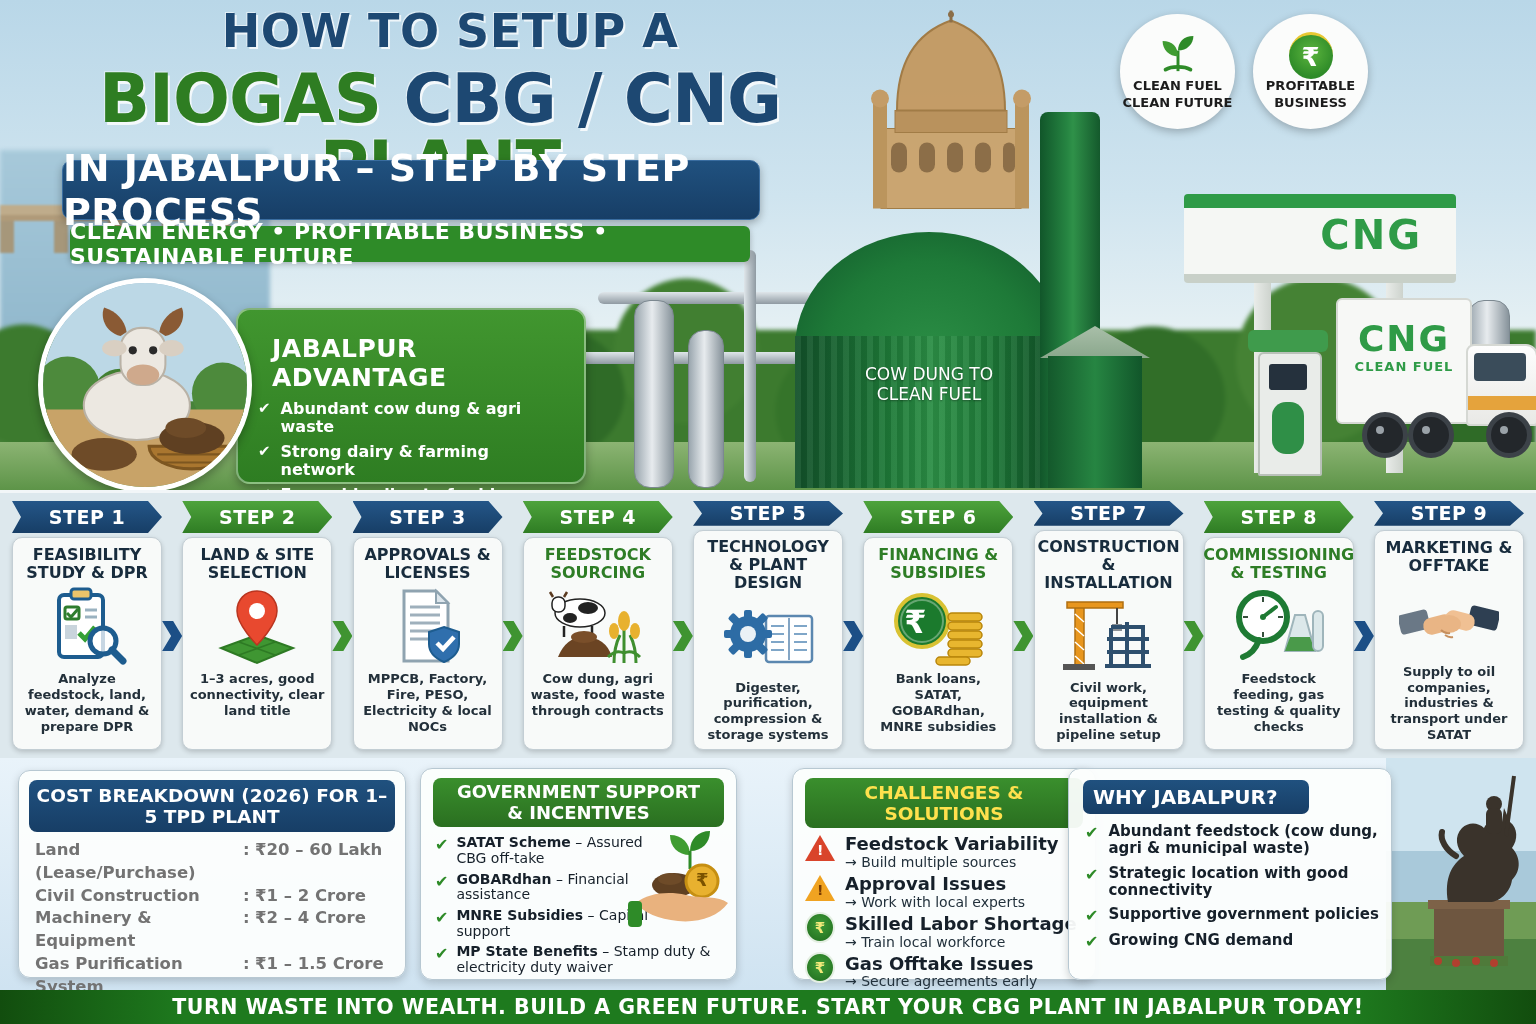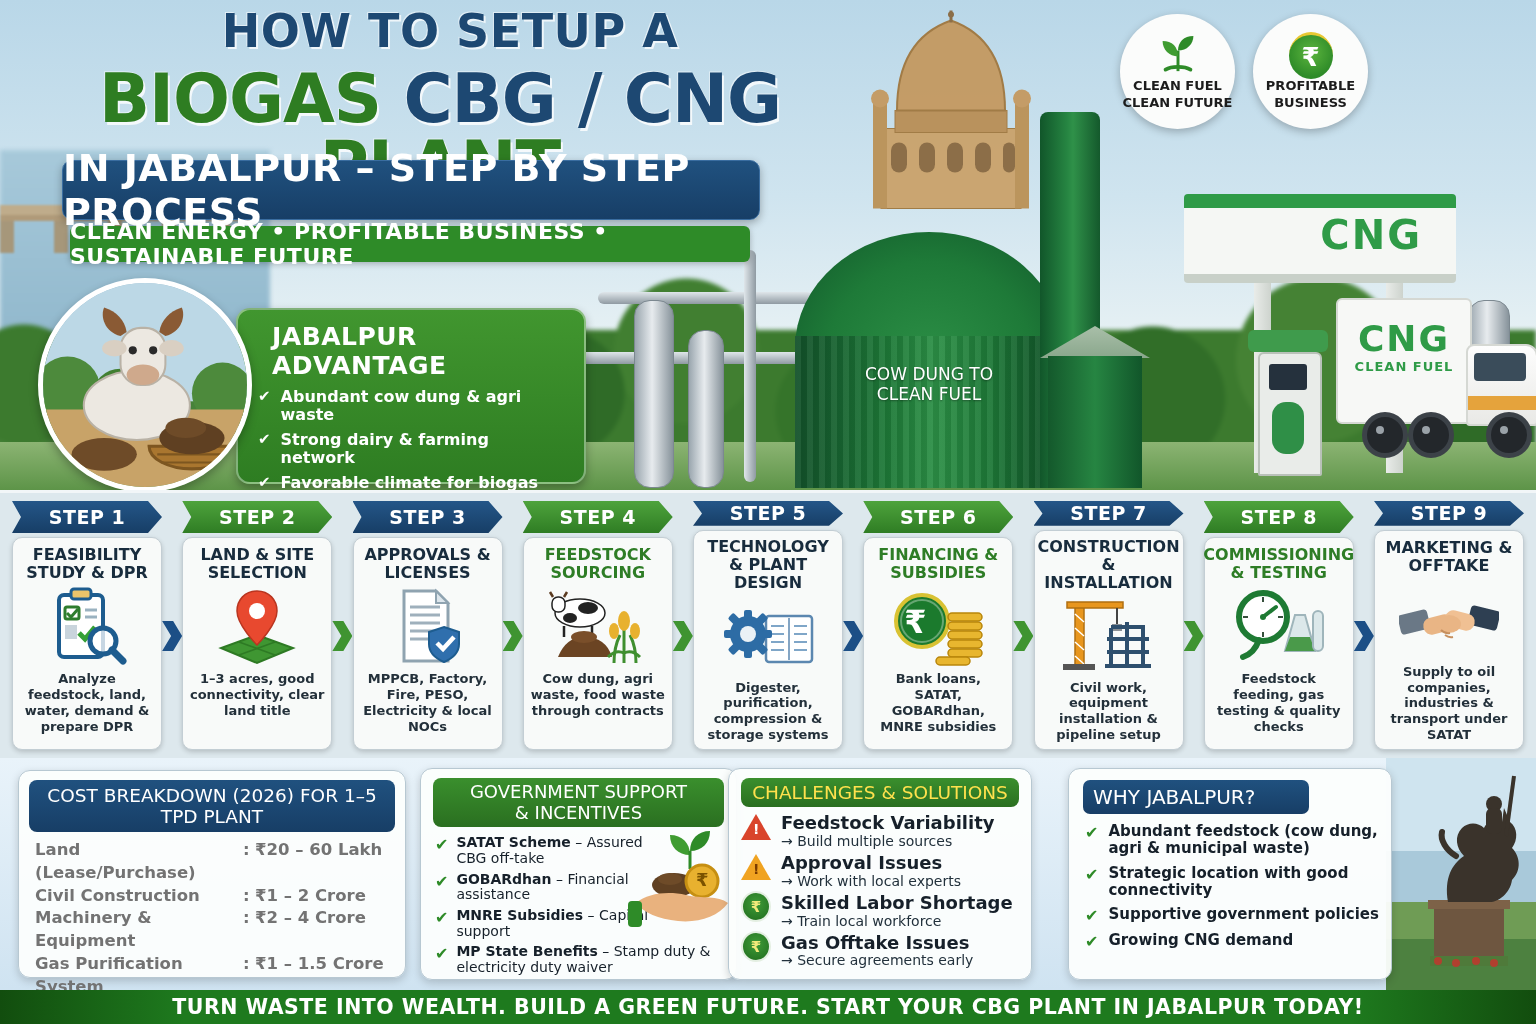--- a/index.html
+++ b/index.html
@@ -103,21 +103,21 @@
   .tagline-pill{position:absolute;left:70px;top:226px;width:680px;height:36px;z-index:7;
     background:#2e8b28;border-radius:6px;display:flex;align-items:center;justify-content:center;
     color:#fff;font-size:22px;font-weight:bold;letter-spacing:.5px;box-shadow:0 2px 6px rgba(0,0,0,.25);}
 
   
   .cow-circle{position:absolute;left:38px;top:278px;width:204px;height:204px;border-radius:50%;
     border:5px solid #fff;overflow:hidden;z-index:8;box-shadow:0 4px 10px rgba(0,0,0,.3);}
   .advantage{position:absolute;left:236px;top:308px;width:350px;height:176px;z-index:7;
     background:linear-gradient(180deg,#41962f,#2e7d22);border-radius:14px;border:2px solid #ffffff66;
     padding:12px 16px 10px 20px;box-sizing:border-box;box-shadow:0 4px 10px rgba(0,0,0,.3);}
-  .advantage h2{margin:0 0 8px 14px;font-size:25px;color:#fff;letter-spacing:.5px;}
+  .advantage h2{margin:12px 0 8px 14px;font-size:25px;color:#fff;letter-spacing:.5px;}
   .adv-item{display:flex;gap:10px;color:#fff;font-size:16px;font-weight:bold;margin-bottom:6px;line-height:1.15;}
   .adv-item .chk{color:#fff;font-size:15px;}
 
   
   .steps{position:absolute;left:0;top:490px;width:1536px;height:268px;background:var(--steps-bg,#dde8ed);
     border-top:3px solid #f2f6f8;box-sizing:border-box;padding:8px 12px;display:flex;justify-content:space-between;}
   .step{width:150px;display:flex;flex-direction:column;}
   .step-banner{height:32px;display:flex;align-items:center;justify-content:center;color:#fff;
     font-size:19px;font-weight:bold;letter-spacing:.5px;
     clip-path:polygon(0 0,calc(100% - 14px) 0,100% 50%,calc(100% - 14px) 100%,0 100%,9px 50%);}
@@ -133,41 +133,41 @@
   .arrow{width:20px;height:30px;margin-top:120px;
     clip-path:polygon(0 0,55% 0,100% 50%,55% 100%,0 100%,45% 50%);}
   .a-blue{background:#1c4f86;} .a-green{background:#3f9431;}
   .rupee-overlay{position:absolute;color:#fff;font-weight:bold;}
 
   
   .bottom{position:absolute;left:0;top:758px;width:1536px;height:232px;
     background:linear-gradient(180deg,#e9f3fa,#cfe3f1);}
   .panel{position:absolute;background:rgba(252,254,253,.95);border:1px solid #b7c8d2;border-radius:12px;
     box-shadow:0 3px 8px rgba(0,0,0,.18);box-sizing:border-box;}
-  .hdr{border-radius:8px;color:#fff;font-weight:normal;text-align:center;}
+  .hdr{border-radius:8px;color:#fff;font-weight:bold;text-align:center;}
   .hdr-navy{background:linear-gradient(180deg,#20517f,#173e66);}
   .hdr-green{background:linear-gradient(180deg,#3a8f2d,#2a6f20);}
 
   .cost{left:18px;top:12px;width:388px;height:208px;}
   .cost .hdr{margin:9px 10px 7px;padding:5px 2px;font-size:18.5px;}
   .cost-rows{padding:0 16px;}
   .cost-row{display:grid;grid-template-columns:208px 12px 1fr;font-size:16.5px;font-weight:bold;
     color:#737373;line-height:1.38;}
 
   .support{left:420px;top:10px;width:317px;height:212px;}
   .support .hdr{margin:9px 12px 8px;padding:4px 2px;font-size:18px;line-height:1.15;}
   .support-items{padding:0 10px 0 14px;position:relative;}
   .support-item{display:flex;gap:8px;margin-bottom:5px;max-width:215px;}
   .support-item:last-child{max-width:100%;}
   .support-item .chk{color:#2e8b28;font-size:16px;font-weight:bold;}
   .support-item .txt{font-size:14px;line-height:1.12;color:#16202a;}
   .support-item .nm{font-weight:bold;}
   .hand-art{position:absolute;right:0px;top:52px;width:108px;height:112px;}
 
-  .challenges{left:728px;top:10px;width:304px;height:212px;}
+  .challenges{left:792px;top:10px;width:304px;height:212px;}
   .challenges .hdr{margin:9px 12px 6px;padding:4px 2px;font-size:18.5px;color:var(--yellow,#ffd84d);}
   .chal-items{padding:0 12px;}
   .chal-item{display:flex;gap:10px;margin-bottom:4px;align-items:flex-start;}
   .chal-icn{width:30px;height:28px;flex:0 0 30px;display:flex;align-items:center;justify-content:center;}
   .tri{width:0;height:0;border-left:15px solid transparent;border-right:15px solid transparent;position:relative;}
   .tri-red{border-bottom:26px solid #d9442b;}
   .tri-orange{border-bottom:26px solid #f0a321;}
   .tri i{position:absolute;left:-3px;top:7px;font-style:normal;font-weight:bold;font-size:14px;color:#fff;}
   .tri-orange i{color:#7a3c00;}
   .circ-rupee{width:27px;height:27px;border-radius:50%;background:radial-gradient(circle at 50% 40%,#3f9c38,#1f6b1d);

